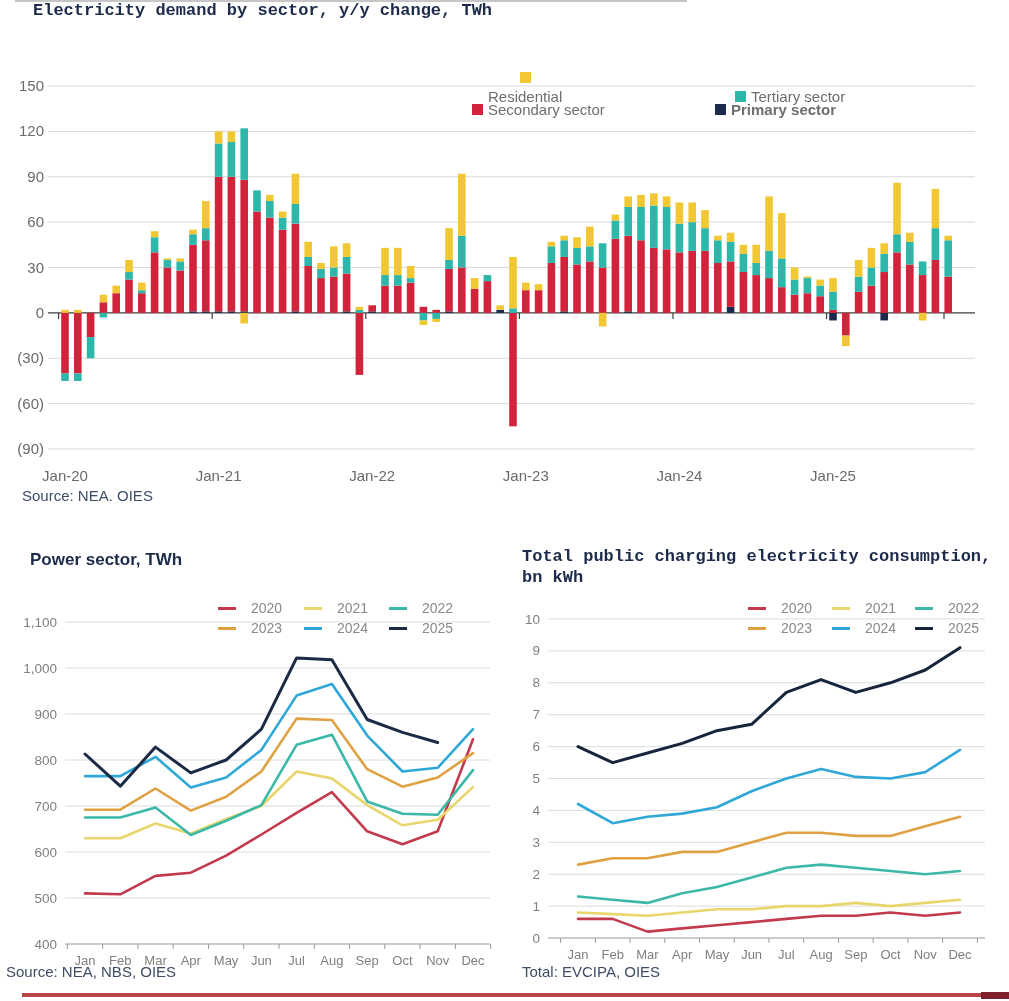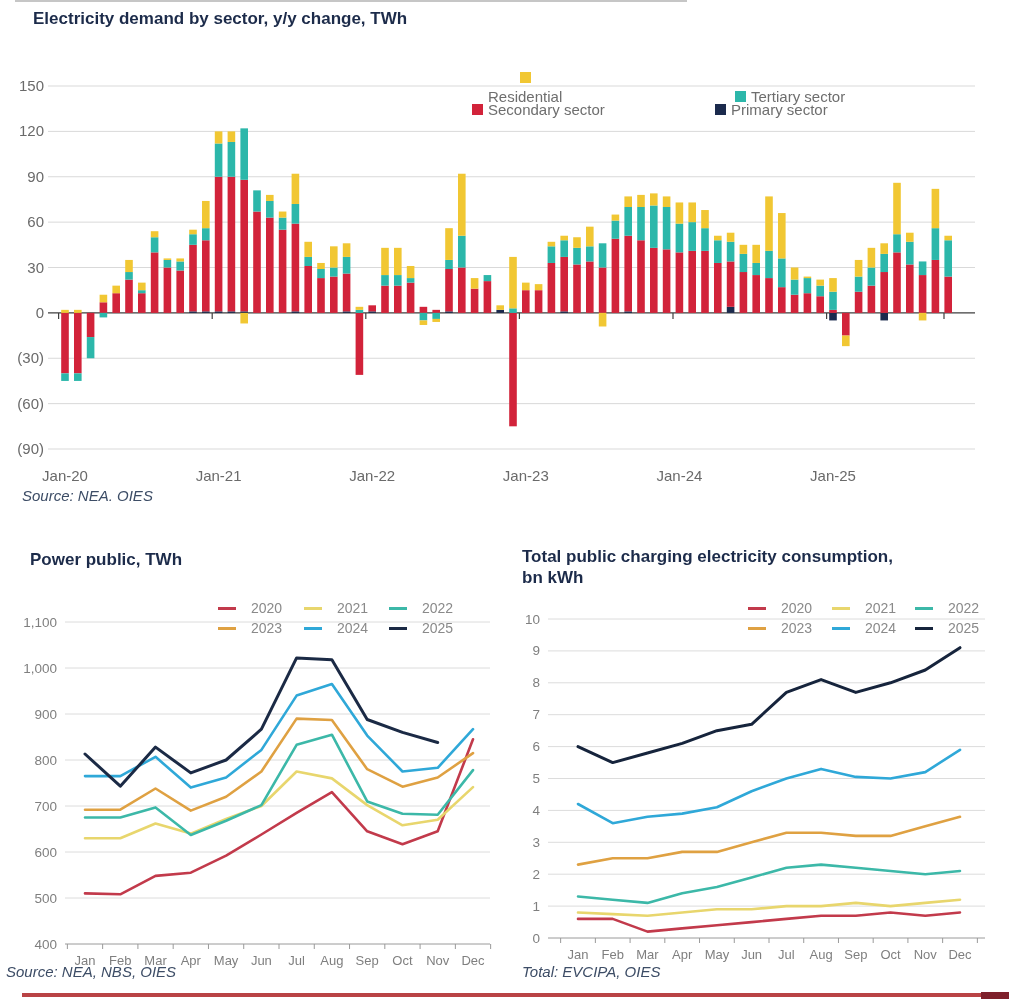--- a/index.html
+++ b/index.html
@@ -1,35 +1,35 @@
 <!DOCTYPE html>
 <html><head>
 <meta charset="utf-8">
 <style>
   html,body{margin:0;padding:0;background:#ffffff;width:1009px;height:1001px;overflow:hidden;
     font-family:"Liberation Sans", sans-serif;}
   .abs{position:absolute;}
   .chart-title{font-weight:bold;font-size:17px;color:#1c2b4a;line-height:21px;}
-  .source{font-size:15px;color:#3d4d66;font-style:italic;}
+  .source{font-size:15px;color:#3d4d66;}
   .legend-item{position:absolute;display:flex;align-items:center;gap:5px;font-size:15px;color:#6e6e6e;}
   .legend-item .sw{width:11px;height:11px;display:inline-block;}
   .legend-item.line-style{font-size:14px;color:#8a8a8a;gap:15px;}
   .legend-item.line-style .sw{width:18px;height:3px;}
   #top-strip{left:15px;top:0;width:672px;height:2px;background:#b3b3b3;opacity:.75;}
   #bottom-rule{left:22px;top:993px;width:965px;height:4px;background:#b94345;}
   #bottom-rule-cap{left:981px;top:992px;width:28px;height:7px;background:#7e202b;}
   svg{position:absolute;left:0;}
   text{font-family:"Liberation Sans", sans-serif;}
 </style>
 </head>
 <body>
 
 <div id="top-strip" class="abs"></div>
 
-<div class="abs chart-title" style="left:33px;top:8px;">Electricity demand by sector, y/y change, TWh</div>
+<div class="abs chart-title" style="left:33px;top:0;font-family:Liberation Mono, monospace;">Electricity demand by sector, y/y change, TWh</div>
 
 <svg id="bar-svg" class="abs" style="top:60px;" width="1009" height="430">
     <line x1="48" y1="26" x2="975" y2="26" stroke="#d9d9d9" stroke-width="1"></line>
     <text x="44" y="31" text-anchor="end" font-size="15" fill="#6a6a6a">150</text>
     <line x1="48" y1="71.375" x2="975" y2="71.375" stroke="#d9d9d9" stroke-width="1"></line>
     <text x="44" y="76.375" text-anchor="end" font-size="15" fill="#6a6a6a">120</text>
     <line x1="48" y1="116.75" x2="975" y2="116.75" stroke="#d9d9d9" stroke-width="1"></line>
     <text x="44" y="121.75" text-anchor="end" font-size="15" fill="#6a6a6a">90</text>
     <line x1="48" y1="162.125" x2="975" y2="162.125" stroke="#d9d9d9" stroke-width="1"></line>
     <text x="44" y="167.125" text-anchor="end" font-size="15" fill="#6a6a6a">60</text>
@@ -268,21 +268,21 @@
     <text x="372.20000000000005" y="421" text-anchor="middle" font-size="15" fill="#6a6a6a">Jan-22</text>
     <text x="525.8" y="421" text-anchor="middle" font-size="15" fill="#6a6a6a">Jan-23</text>
     <text x="679.4000000000001" y="421" text-anchor="middle" font-size="15" fill="#6a6a6a">Jan-24</text>
     <text x="833" y="421" text-anchor="middle" font-size="15" fill="#6a6a6a">Jan-25</text>
   </svg>
 
 <div id="bar-legend"></div>
 
 <div class="abs source" style="left:22px;top:487px;">Source: NEA. OIES</div>
 
-<div class="abs chart-title" style="left:30px;top:549px;">Power public, TWh</div>
+<div class="abs chart-title" style="left:30px;top:549px;">Power sector, TWh</div>
 
 <svg id="power-svg" class="abs" style="top:590px;" width="509" height="385">
     <line x1="65" y1="32" x2="490" y2="32" stroke="#dcdcdc" stroke-width="1"></line>
     <text x="57" y="36.5" text-anchor="end" font-size="13.5" fill="#7f7f7f">1,100</text>
     <line x1="65" y1="78" x2="490" y2="78" stroke="#dcdcdc" stroke-width="1"></line>
     <text x="57" y="82.5" text-anchor="end" font-size="13.5" fill="#7f7f7f">1,000</text>
     <line x1="65" y1="124" x2="490" y2="124" stroke="#dcdcdc" stroke-width="1"></line>
     <text x="57" y="128.5" text-anchor="end" font-size="13.5" fill="#7f7f7f">900</text>
     <line x1="65" y1="170" x2="490" y2="170" stroke="#dcdcdc" stroke-width="1"></line>
     <text x="57" y="174.5" text-anchor="end" font-size="13.5" fill="#7f7f7f">800</text>
@@ -324,21 +324,21 @@
     <polyline points="85.0,227.5 120.3,227.5 155.5,217.4 190.8,245.0 226.1,230.7 261.4,215.1 296.6,154.8 331.9,144.7 367.2,211.4 402.5,223.8 437.7,224.7 473.0,180.1" fill="none" stroke="#3cb8a8" stroke-width="2.6" stroke-linejoin="round" stroke-linecap="round"></polyline>
     <polyline points="85.0,219.7 120.3,219.7 155.5,198.5 190.8,220.6 226.1,206.8 261.4,181.5 296.6,128.6 331.9,130.0 367.2,179.2 402.5,196.7 437.7,187.5 473.0,163.1" fill="none" stroke="#dfa142" stroke-width="2.6" stroke-linejoin="round" stroke-linecap="round"></polyline>
     <polyline points="85.0,186.1 120.3,186.1 155.5,166.8 190.8,197.6 226.1,187.5 261.4,159.9 296.6,105.6 331.9,94.1 367.2,145.6 402.5,181.5 437.7,177.8 473.0,139.2" fill="none" stroke="#2fa8d8" stroke-width="2.6" stroke-linejoin="round" stroke-linecap="round"></polyline>
     <polyline points="85.0,164.0 120.3,196.2 155.5,157.1 190.8,182.9 226.1,170.0 261.4,139.2 296.6,67.9 331.9,69.7 367.2,129.5 402.5,142.4 437.7,152.5" fill="none" stroke="#1b2a45" stroke-width="3" stroke-linejoin="round" stroke-linecap="round"></polyline>
   </svg>
 
 <div id="power-legend"></div>
 
 <div class="abs source" style="left:6px;top:963px;">Source: NEA, NBS, OIES</div>
 
-<div class="abs chart-title" style="left:522px;top:546px;width:470px;">
+<div class="abs chart-title" style="left:522px;top:546px;width:470px;font-family:Liberation Mono, monospace;">
   <span>Total public charging electricity consumption,</span><br>
   <span>bn kWh</span>
 </div>
 
 <svg id="charging-svg" class="abs" style="left:510px;top:590px;" width="499" height="385">
     <line x1="38" y1="29" x2="475" y2="29" stroke="#dcdcdc" stroke-width="1"></line>
     <text x="30" y="33.5" text-anchor="end" font-size="13.5" fill="#7f7f7f">10</text>
     <line x1="38" y1="60.9" x2="475" y2="60.9" stroke="#dcdcdc" stroke-width="1"></line>
     <text x="30" y="65.4" text-anchor="end" font-size="13.5" fill="#7f7f7f">9</text>
     <line x1="38" y1="92.8" x2="475" y2="92.8" stroke="#dcdcdc" stroke-width="1"></line>
@@ -404,21 +404,21 @@
     <span>Residential</span>
   </div>
 <div class="legend-item" style="left: 715px; top: 88px; margin-left: 20px;">
     <span class="sw" style="background:#2cb7aa"></span>
     <span>Tertiary sector</span>
   </div>
 <div class="legend-item" style="left: 472px; top: 101px;">
     <span class="sw" style="background:#d2233a"></span>
     <span>Secondary sector</span>
   </div>
-<div class="legend-item" style="left: 715px; top: 101px;">
+<div class="legend-item" style="left: 715px; top: 101px; font-weight: bold;">
     <span class="sw" style="background:#1b2a4d"></span>
     <span>Primary sector</span>
   </div>
 <div class="legend-item line-style" style="left: 218px; top: 600px;">
     <span class="sw" style="background:#c23a4b"></span>
     <span>2020</span>
   </div>
 <div class="legend-item line-style" style="left: 304px; top: 600px;">
     <span class="sw" style="background:#e8d66d"></span>
     <span>2021</span>

